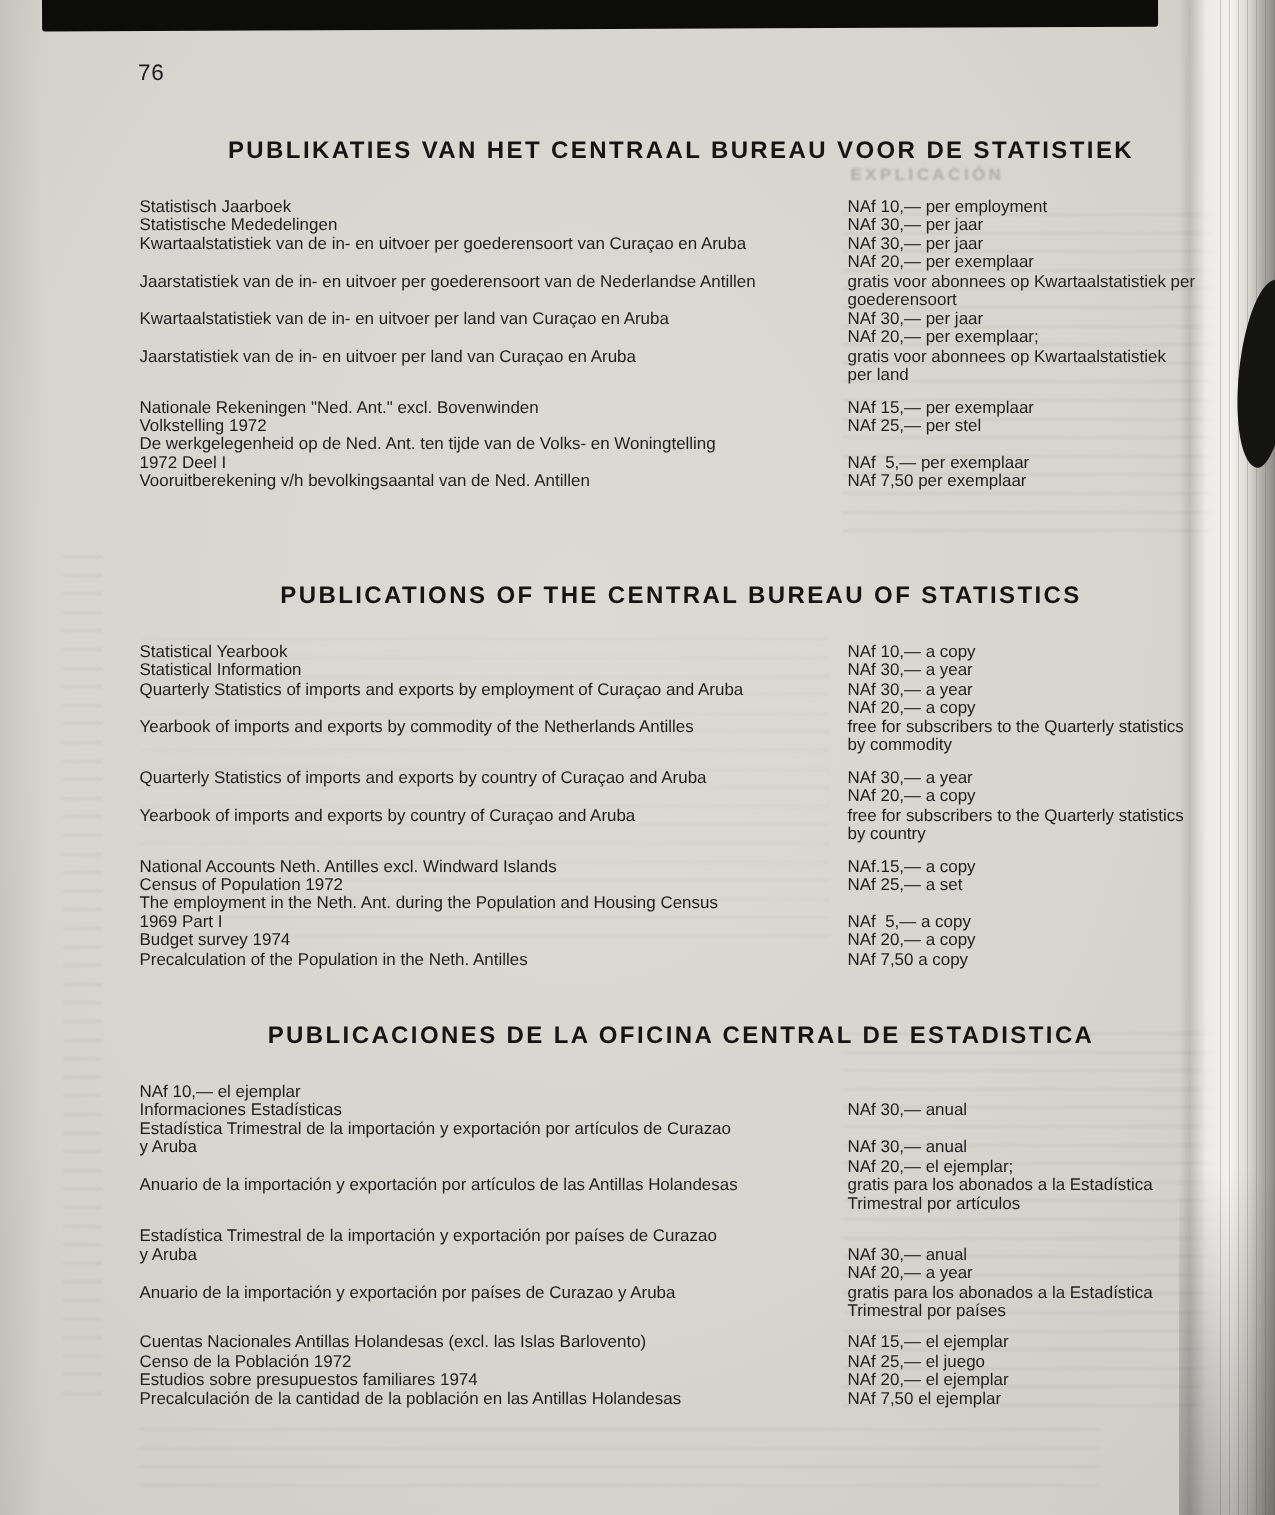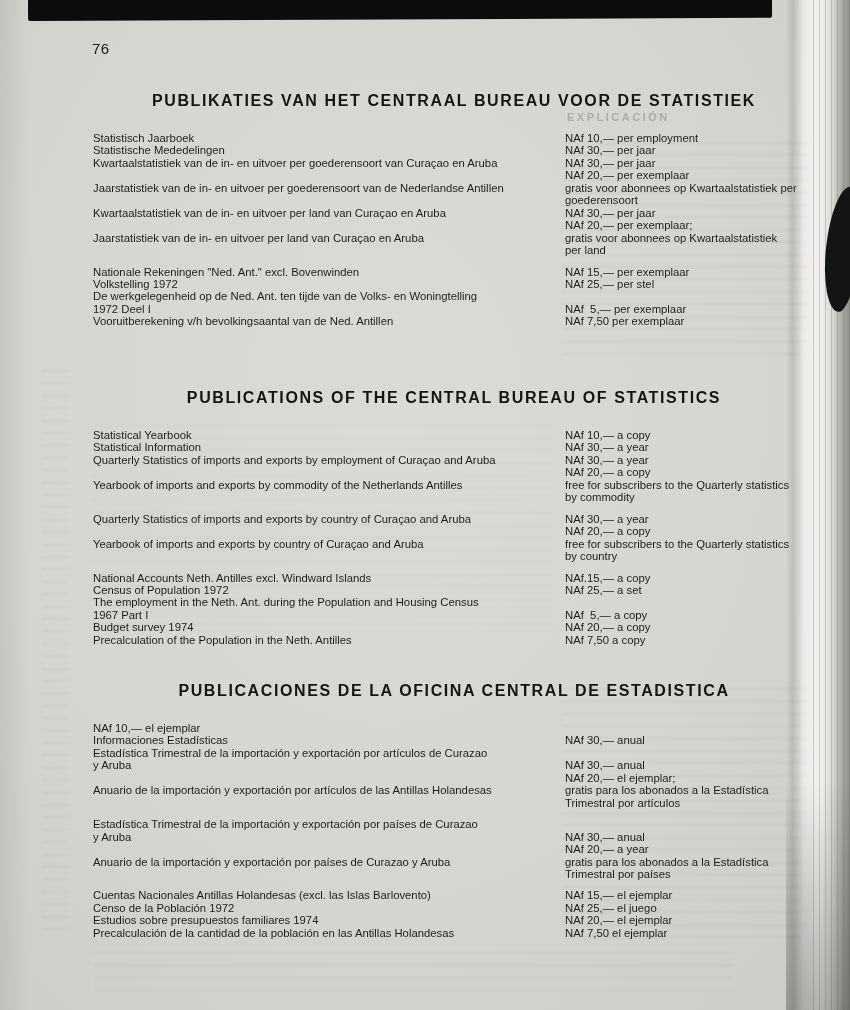--- a/index.html
+++ b/index.html
@@ -176,21 +176,21 @@
       <div class="row gap">
           <div class="t">National Accounts Neth. Antilles excl. Windward Islands</div>
           <div class="p">NAf.15,— a copy</div>
         </div>
       <div class="row">
           <div class="t">Census of Population 1972</div>
           <div class="p">NAf 25,— a set</div>
         </div>
       <div class="row">
           <div class="t">The employment in the Neth. Ant. during the Population and Housing Census
-1967 Part I</div>
+1969 Part I</div>
           <div class="p">
 NAf&nbsp;&nbsp;5,— a copy</div>
         </div>
       <div class="row">
           <div class="t">Budget survey 1974</div>
           <div class="p">NAf 20,— a copy</div>
         </div>
       <div class="row">
           <div class="t">Precalculation of the Population in the Neth. Antilles</div>
           <div class="p">NAf 7,50 a copy</div>

